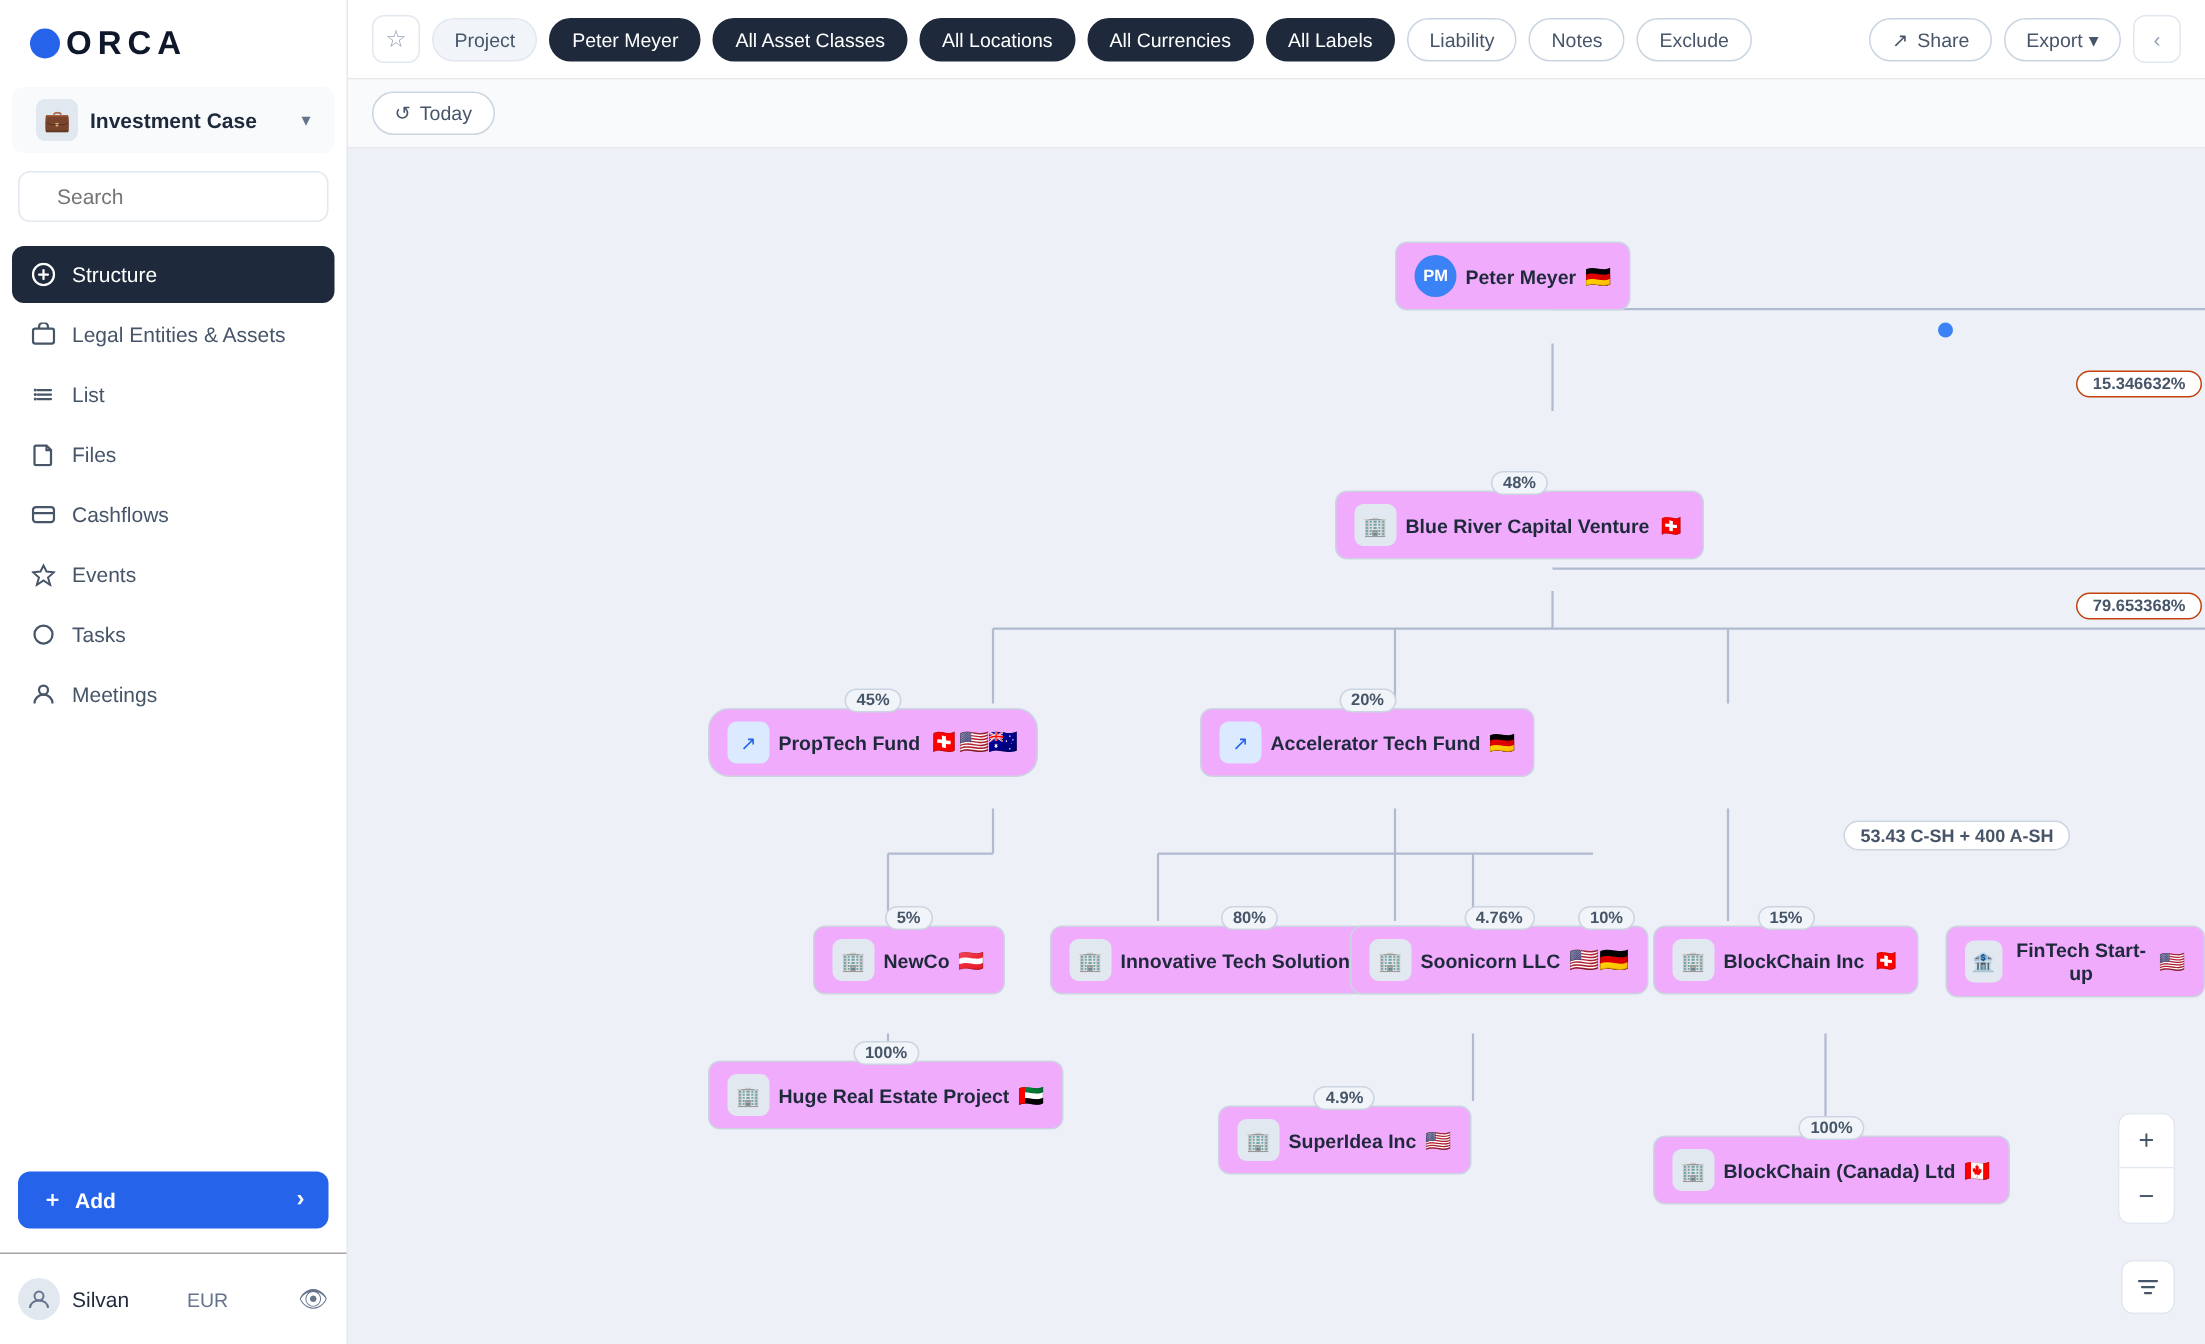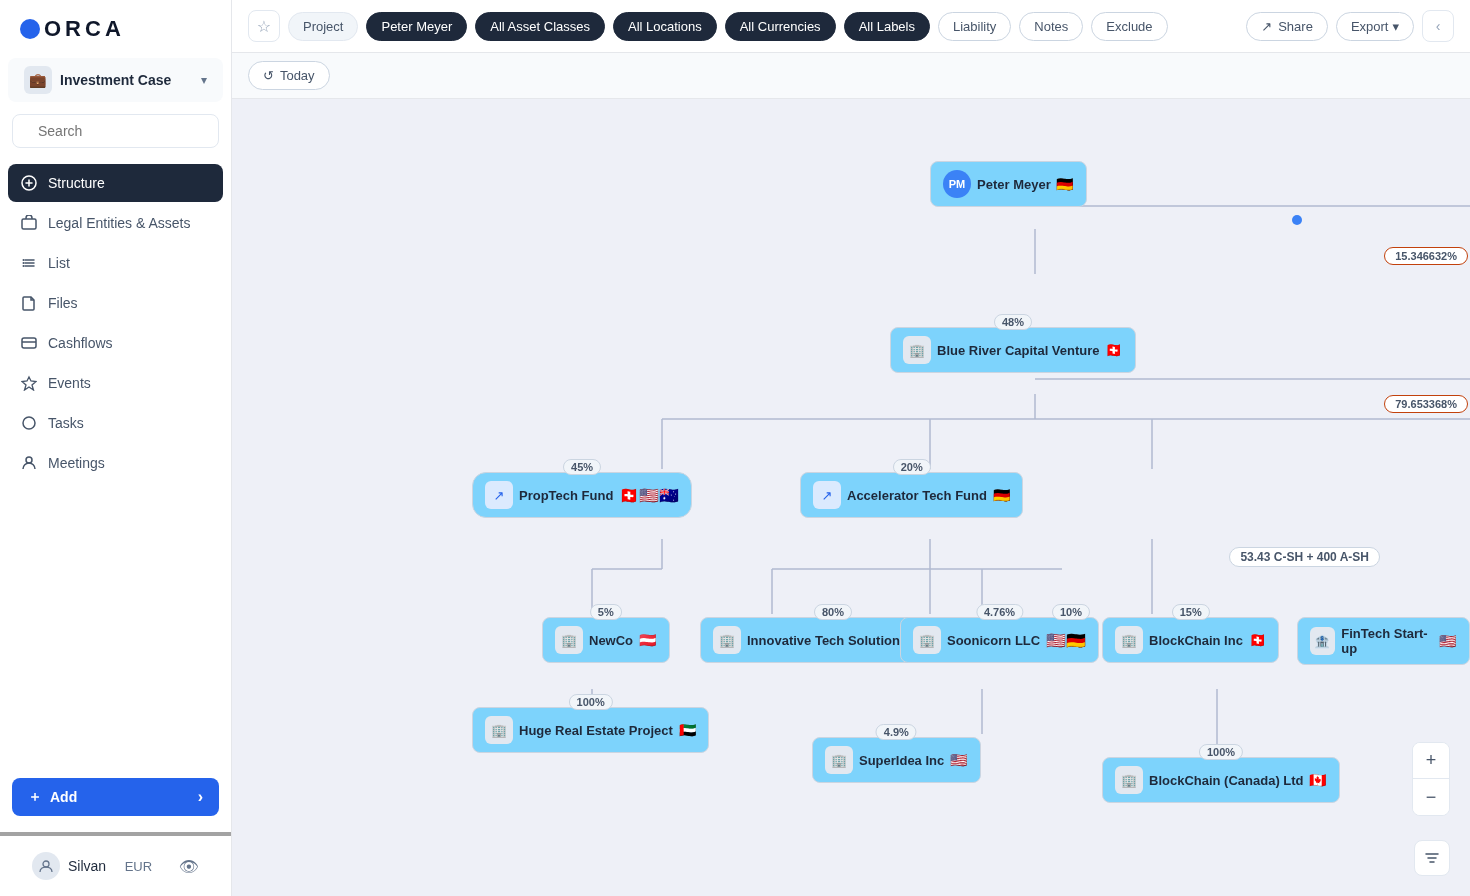--- a/index.html
+++ b/index.html
@@ -88,22 +88,22 @@
       color: #fff;
     }
     .sidebar-nav-item .nav-icon {
       width: 18px; height: 18px;
       margin-right: 10px;
       display: flex; align-items: center; justify-content: center;
       font-size: 15px;
     }
 
     .sidebar-bottom {
-      padding: 16px 32px;
-      border-top: 4px solid #a3a3a3;
+      padding: 16px 12px;
+      border-top: 1px solid #a3a3a3;
       display: flex;
       align-items: center;
       justify-content: space-between;
     }
     .sidebar-user {
       display: flex;
       align-items: center;
       font-size: 14px;
       font-weight: 500;
       color: #1e293b;
@@ -248,28 +248,29 @@
     .canvas {
       flex: 1;
       background: #eef0f7;
       position: relative;
       overflow: hidden;
     }
 
     
     .org-node {
       position: absolute;
-      background: #7dd3fc;
+      background: #f0abfc;
       border: 1.5px solid #cbd5e1;
       border-radius: 8px;
       padding: 8px 12px;
       min-width: 130px;
       display: flex;
       flex-direction: column;
       gap: 4px;
+      text-align: center;
     }
     .org-node-header {
       display: flex;
       align-items: center;
       gap: 6px;
     }
     .org-node-avatar {
       width: 28px; height: 28px;
       border-radius: 50%;
       background: #3b82f6;

